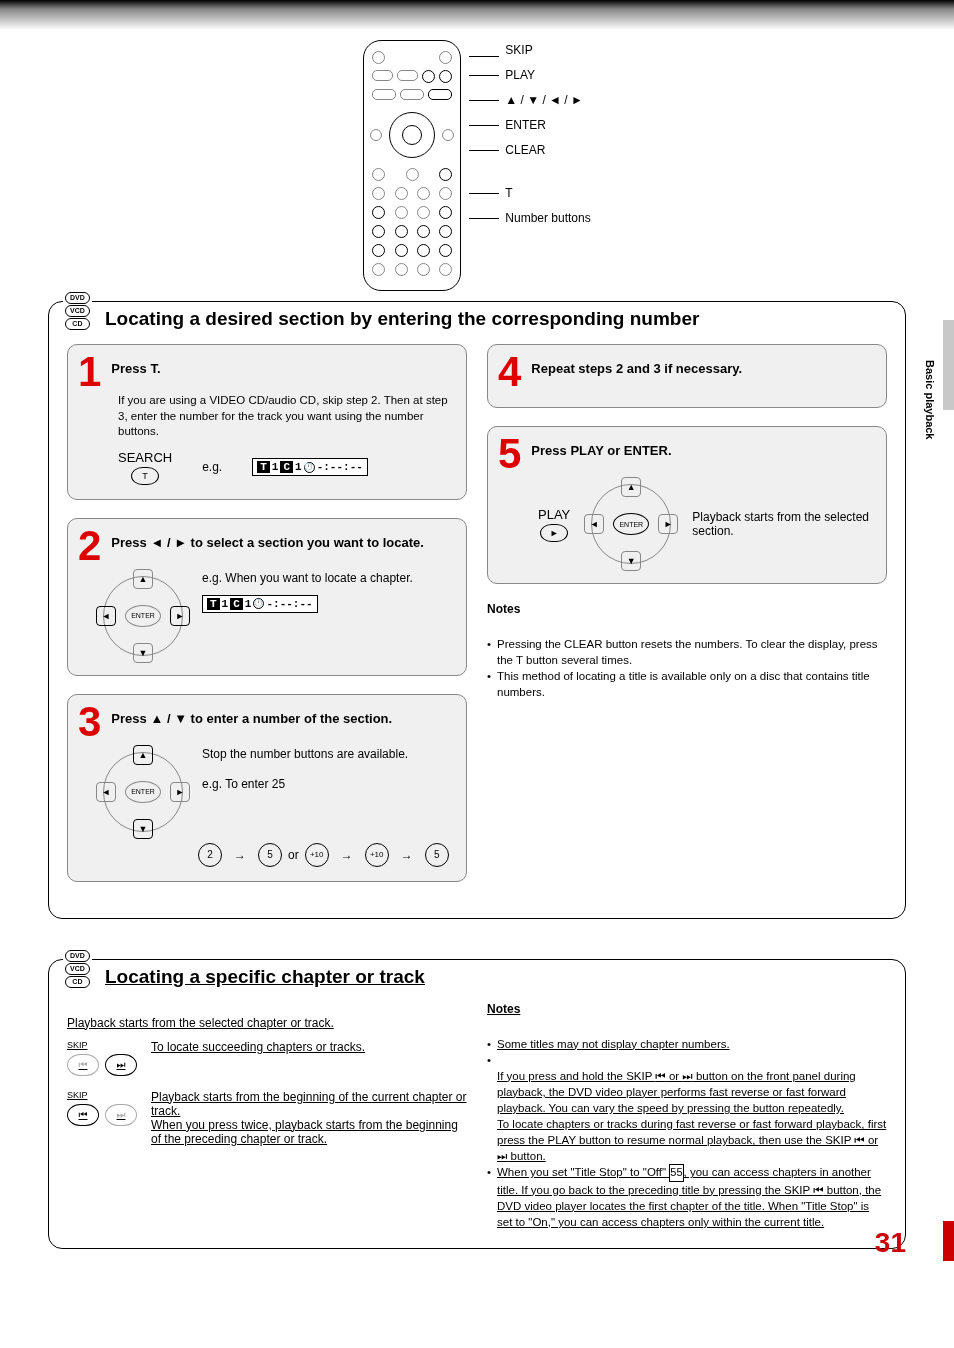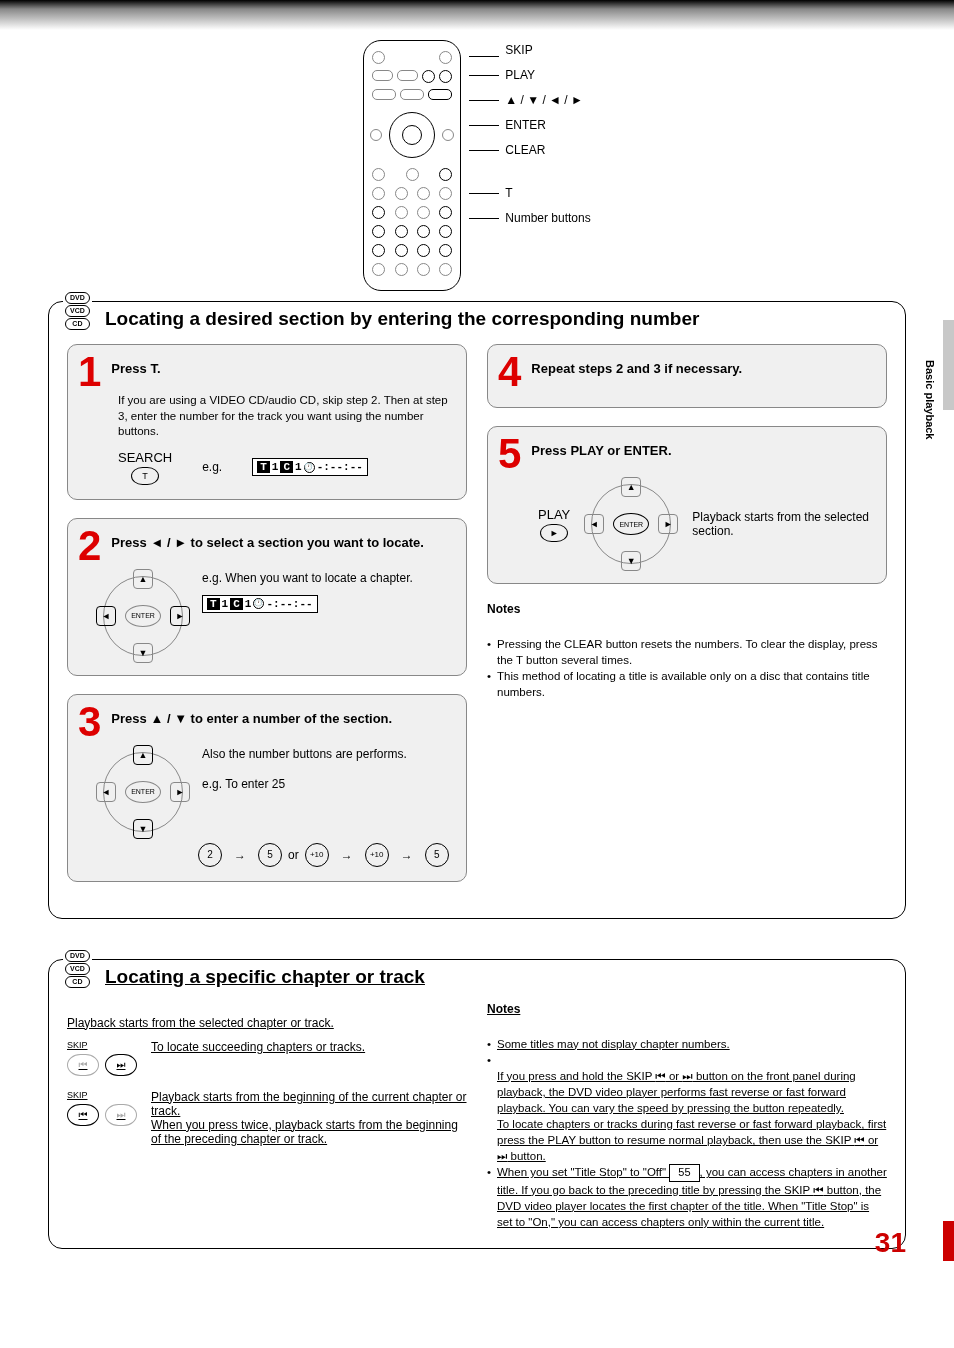--- a/index.html
+++ b/index.html
@@ -70,21 +70,21 @@
   
   .sec2 { margin-top: 40px; text-decoration: underline; }
   .skip-ill { display: inline-flex; width: 32px; height: 22px; border: 1px solid #000; border-radius: 50%/60%; align-items: center; justify-content: center; font-size: 10px; }
   .skip-ill.dim { border-color: #aaa; color: #aaa; }
   .skip-group { display: flex; flex-direction: column; gap: 4px; }
   .skip-row { display: flex; gap: 6px; align-items: center; }
   .skip-lbl { font-size: 9px; }
 
   .pg-num { position: absolute; right: 48px; bottom: 20px; font-size: 28px; font-weight: bold; color: #c00; }
   .pg-bar { position: absolute; right: 0; bottom: 18px; width: 11px; height: 40px; background: #c00; }
-  .page-ref { display: inline-block; border: 1px solid #000; padding: 0 8px; font-size: 11px; }
+  .page-ref { display: inline-block; border: 1px solid #000; padding: 0 0; font-size: 11px; }
 
   .glyph { font-family: Arial, sans-serif; }
 </style>
 </head>
 <body>
 
 <div class="top-gradient"></div>
 <div class="side-bar"></div>
 <div class="side-tab">Basic playback</div>
 
@@ -273,21 +273,21 @@
                 </div>
               <div class="dpad-arrow up dpad-hi">
                   <span>▲</span>
                 </div>
               <div class="dpad-arrow down dpad-hi">
                   <span>▼</span>
                 </div>
               <div class="dpad-ill-center">ENTER</div>
             </div>
             <div style="flex:1">
-              <div>Also the number buttons are performs.</div>
+              <div>Stop the number buttons are available.</div>
               <div style="margin-top:16px">e.g. To enter 25</div>
             </div>
           </div>
           <div class="row-keys" style="margin-left:120px">
             <span class="num-key">2</span>
             <span class="arrow-sep glyph">→</span>
             <span class="num-key">5</span>
             <span>or</span>
             <span class="num-key" style="font-size:8px">+10</span>
             <span class="arrow-sep glyph">→</span>

